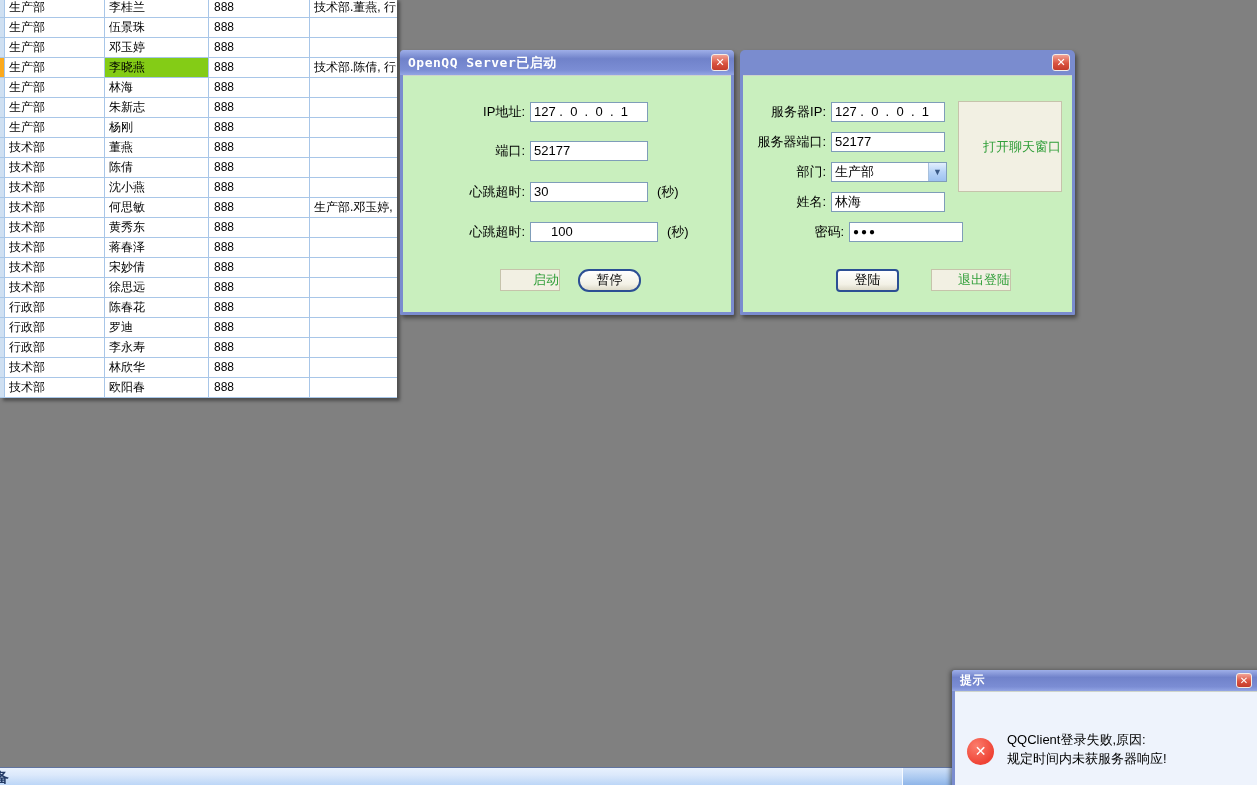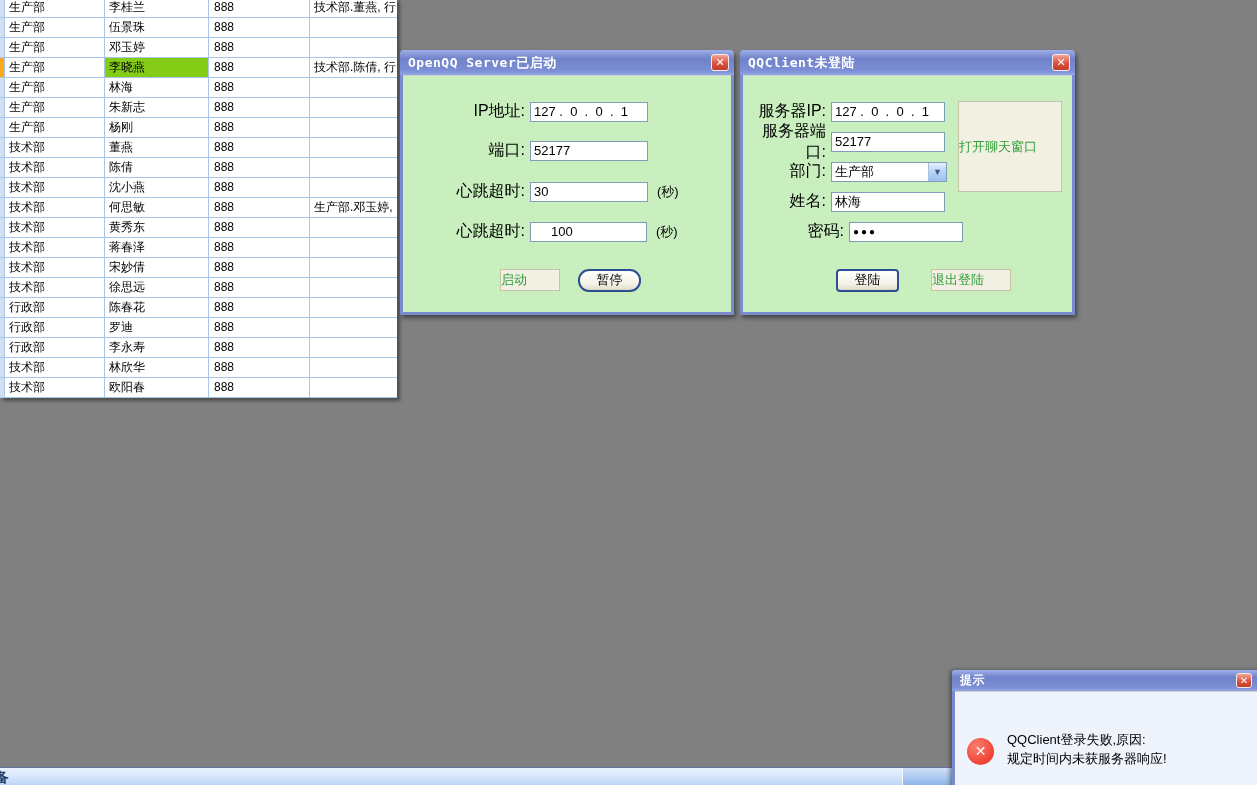--- a/index.html
+++ b/index.html
@@ -46,30 +46,30 @@
     border:1px solid #f3ece7;border-radius:3px;box-sizing:border-box;
     background:linear-gradient(#f2a396,#da5340 55%,#c43b2a);
     color:#fff;font-size:11px;font-weight:bold;text-align:center;line-height:15px;
     cursor:default;
   }
   .wincontent{
     position:absolute;left:3px;right:3px;top:25px;bottom:3px;
     background:#c9efbe;border-top:1px solid #ced4cb;box-sizing:border-box;
   }
   .frow{position:absolute;left:0;right:0;height:21px;display:flex;align-items:center;}
-  .flabel{text-align:right;padding-right:5px;font-size:16px;flex:none;}
+  .flabel{text-align:right;padding-right:5px;font-size:13px;flex:none;}
   .tbox{
     height:20px;box-sizing:border-box;border:1px solid #7f9db9;background:#fff;
     font-size:13px;line-height:18px;padding:0 3px;white-space:pre;overflow:hidden;
     font-family:"Liberation Sans","DejaVu Sans",sans-serif;flex:none;
   }
   .suffix{margin-left:9px;font-size:13px;}
   .btn-green{
     background:#f2f0e3;border:1px solid #c6c3ab;color:#2f9e38;
-    font-size:13px;text-align:left;position:absolute;box-sizing:border-box;
+    font-size:13px;text-align:right;position:absolute;box-sizing:border-box;
     line-height:20px;
   }
   .btn-default{
     position:absolute;box-sizing:border-box;
     border:2px solid #2c4f94;border-radius:4px;
     background:linear-gradient(#ffffff,#f3f1e6 70%,#ddd9c8);
     color:#000;font-size:13px;text-align:center;line-height:18px;
   }
   .combo{display:flex;flex:none;height:20px;box-sizing:border-box;
     border:1px solid #7f9db9;background:#fff;}
@@ -269,33 +269,30 @@
     </div>
 
     <div class="frow" style="top:105px;">
       <div class="flabel" style="width:122px;">心跳超时:</div>
       <div class="tbox" style="width:118px;">30</div>
       <div class="suffix">(秒)</div>
     </div>
 
     <div class="frow" style="top:145px;">
       <div class="flabel" style="width:122px;">心跳超时:</div>
-      <div class="tbox" style="width:117px;padding-left:20px;">100</div>
+      <div class="tbox" style="width:128px;padding-left:20px;">100</div>
       <div class="suffix">(秒)</div>
     </div>
 
     <div class="btn-green" style="left:97px;top:193px;width:60px;height:22px;">启动</div>
     <div class="btn-default" style="left:175px;top:193px;width:63px;height:23px;border-radius:11px;">暂停</div>
   </div>
 </div>
 
 <div class="xpwin" style="left:740px;top:50px;width:335px;height:265px;z-index:3;">
-  <div class="titlebar">
-    <span>QQClient未登陆</span>
-  </div>
   <div class="closebtn">
     <span>✕</span>
   </div>
   <div class="wincontent">
 
     <div class="frow" style="top:25px;">
       <div class="flabel" style="width:83px;">服务器IP:</div>
       <div class="tbox" style="width:114px;">127 .  0  .  0  .  1</div>
     </div>
 

